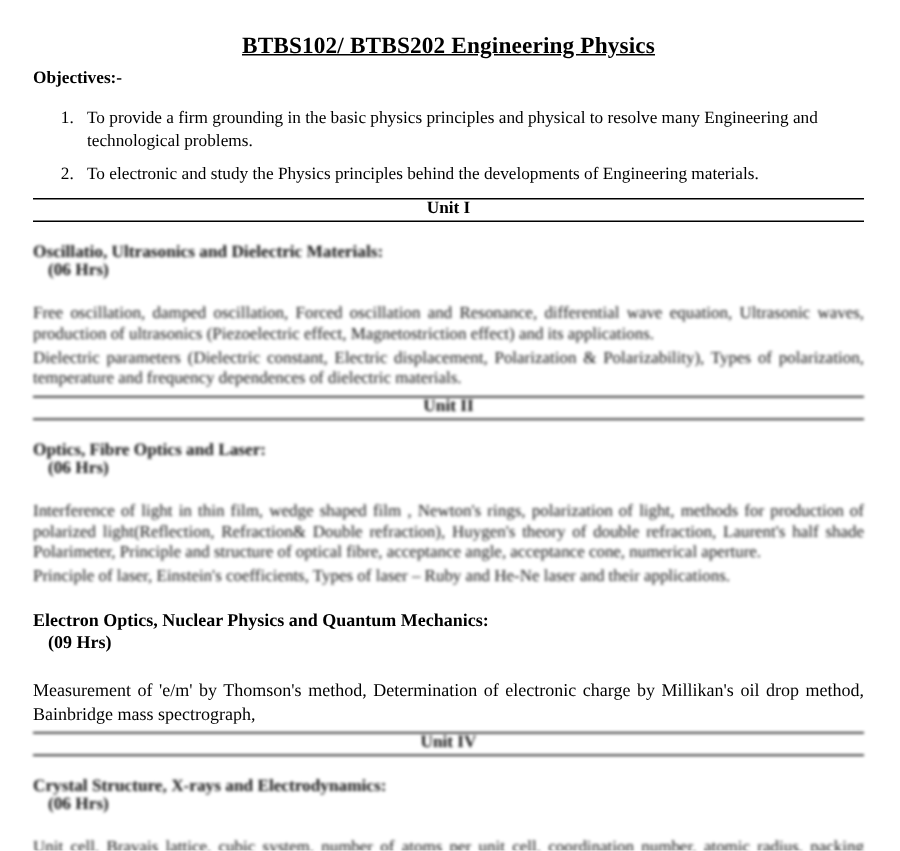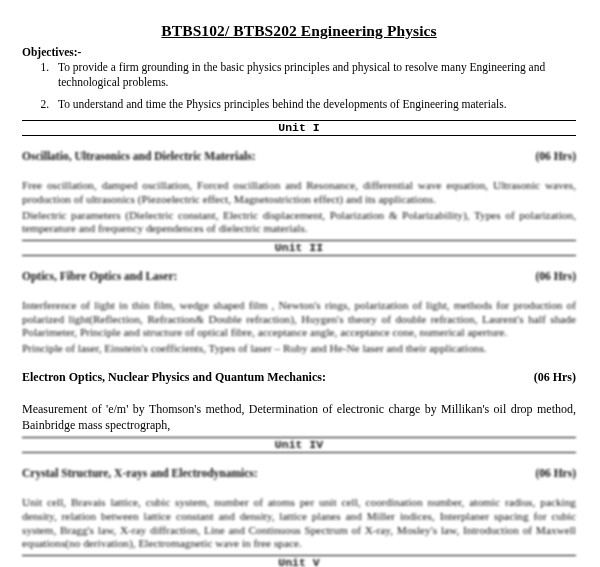--- a/index.html
+++ b/index.html
@@ -28,53 +28,53 @@
     text-align: center;
     font-weight: bold;
     font-size: 15.5px;
     text-decoration: underline;
     letter-spacing: 0.1px;
     margin: 6px 0 6px 0;
   }
   .objectives-label {
     font-weight: bold;
     font-size: 11.5px;
-    margin: 4px 0 2px 0;
+    margin: 4px 0 14px 0;
   }
   ol.objectives {
     margin: 0 0 0 0;
     padding-left: 30px;
     font-size: 11.5px;
     line-height: 1.28;
   }
   ol.objectives li {
     margin-bottom: 8px;
     padding-left: 6px;
   }
   .unit-head {
     text-align: center;
     font-weight: bold;
     font-size: 11.5px;
     border-top: 1px solid #000;
     border-bottom: 1px solid #000;
     margin: 4px 0 2px 0;
     padding: 0px 0 0px 0;
     line-height: 1.2;
-    font-family: Liberation Mono, monospace;
   }
   .unit-head.sharp {
     font-size: 12px;
   }
   .unit-title-row {
     display: flex;
     justify-content: space-between;
-    align-items: flex-end;
+    align-items: flex-start;
     font-weight: bold;
     font-size: 11.5px;
     margin: 14px 0 1px 0;
+    flex-direction: column;
   }
   .unit-title-row .hrs {
     font-weight: bold;
     white-space: nowrap;
     padding-left: 10px;
   }
   .unit-body {
     font-size: 11.3px;
     line-height: 1.22;
     text-align: justify;
@@ -104,21 +104,21 @@
 
 <div class="page">
   <div class="doc">
 
     <div class="doc-title">BTBS102/ BTBS202 Engineering Physics</div>
 
     <div class="objectives-label">Objectives:-</div>
 
     <ol class="objectives">
       <li>To provide a firm grounding in the basic physics principles and physical to resolve many Engineering and technological problems.</li>
-      <li>To understand and time the Physics principles behind the developments of Engineering materials.</li>
+      <li>To electronic and study the Physics principles behind the developments of Engineering materials.</li>
     </ol>
 
     <div class="unit-head">Unit I</div>
     <div class="blurry">
       <div class="unit-title-row">
         <span>Oscillatio, Ultrasonics and Dielectric Materials:</span>
         <span class="hrs">(06 Hrs)</span>
       </div>
       <div class="unit-body">
         <p>Free oscillation, damped oscillation, Forced oscillation and Resonance, differential wave equation, Ultrasonic waves, production of ultrasonics (Piezoelectric effect, Magnetostriction effect) and its applications.</p>
@@ -134,21 +134,21 @@
       </div>
       <div class="unit-body">
         <p>Interference of light in thin film, wedge shaped film , Newton's rings, polarization of light, methods for production of polarized light(Reflection, Refraction&amp; Double refraction), Huygen's theory of double refraction, Laurent's half shade Polarimeter, Principle and structure of optical fibre, acceptance angle, acceptance cone, numerical aperture.</p>
         <p>Principle of laser, Einstein's coefficients, Types of laser – Ruby and He-Ne laser and their applications.</p>
       </div>
     </div>
 
     <div class="crisp">
       <div class="unit-title-row unit3-title">
         <span>Electron Optics, Nuclear Physics and Quantum Mechanics:</span>
-        <span class="hrs">(06 Hrs)</span>
+        <span class="hrs">(09 Hrs)</span>
       </div>
       <div class="unit-body unit3-body">
         <p>Measurement of 'e/m' by Thomson's method, Determination of electronic charge by Millikan's oil drop method, Bainbridge mass spectrograph,</p>
       </div>
     </div>
 
     <div class="unit-head blurry">Unit IV</div>
     <div class="blurry">
       <div class="unit-title-row">
         <span>Crystal Structure, X-rays and Electrodynamics:</span>

